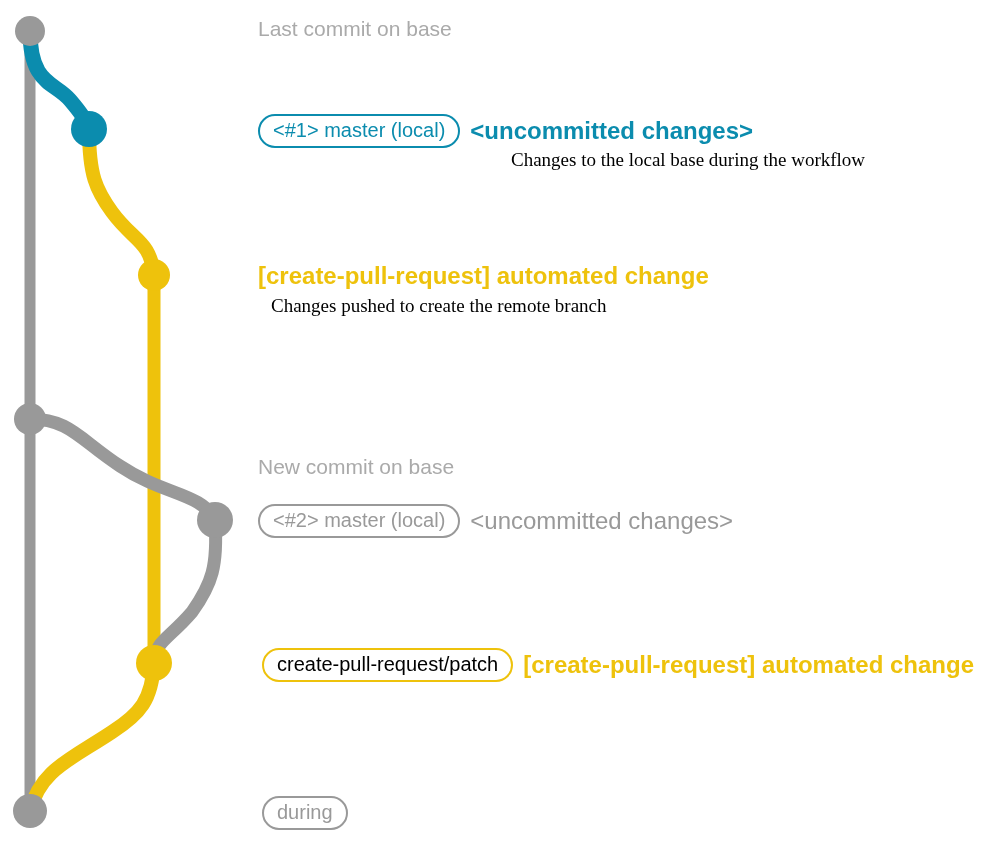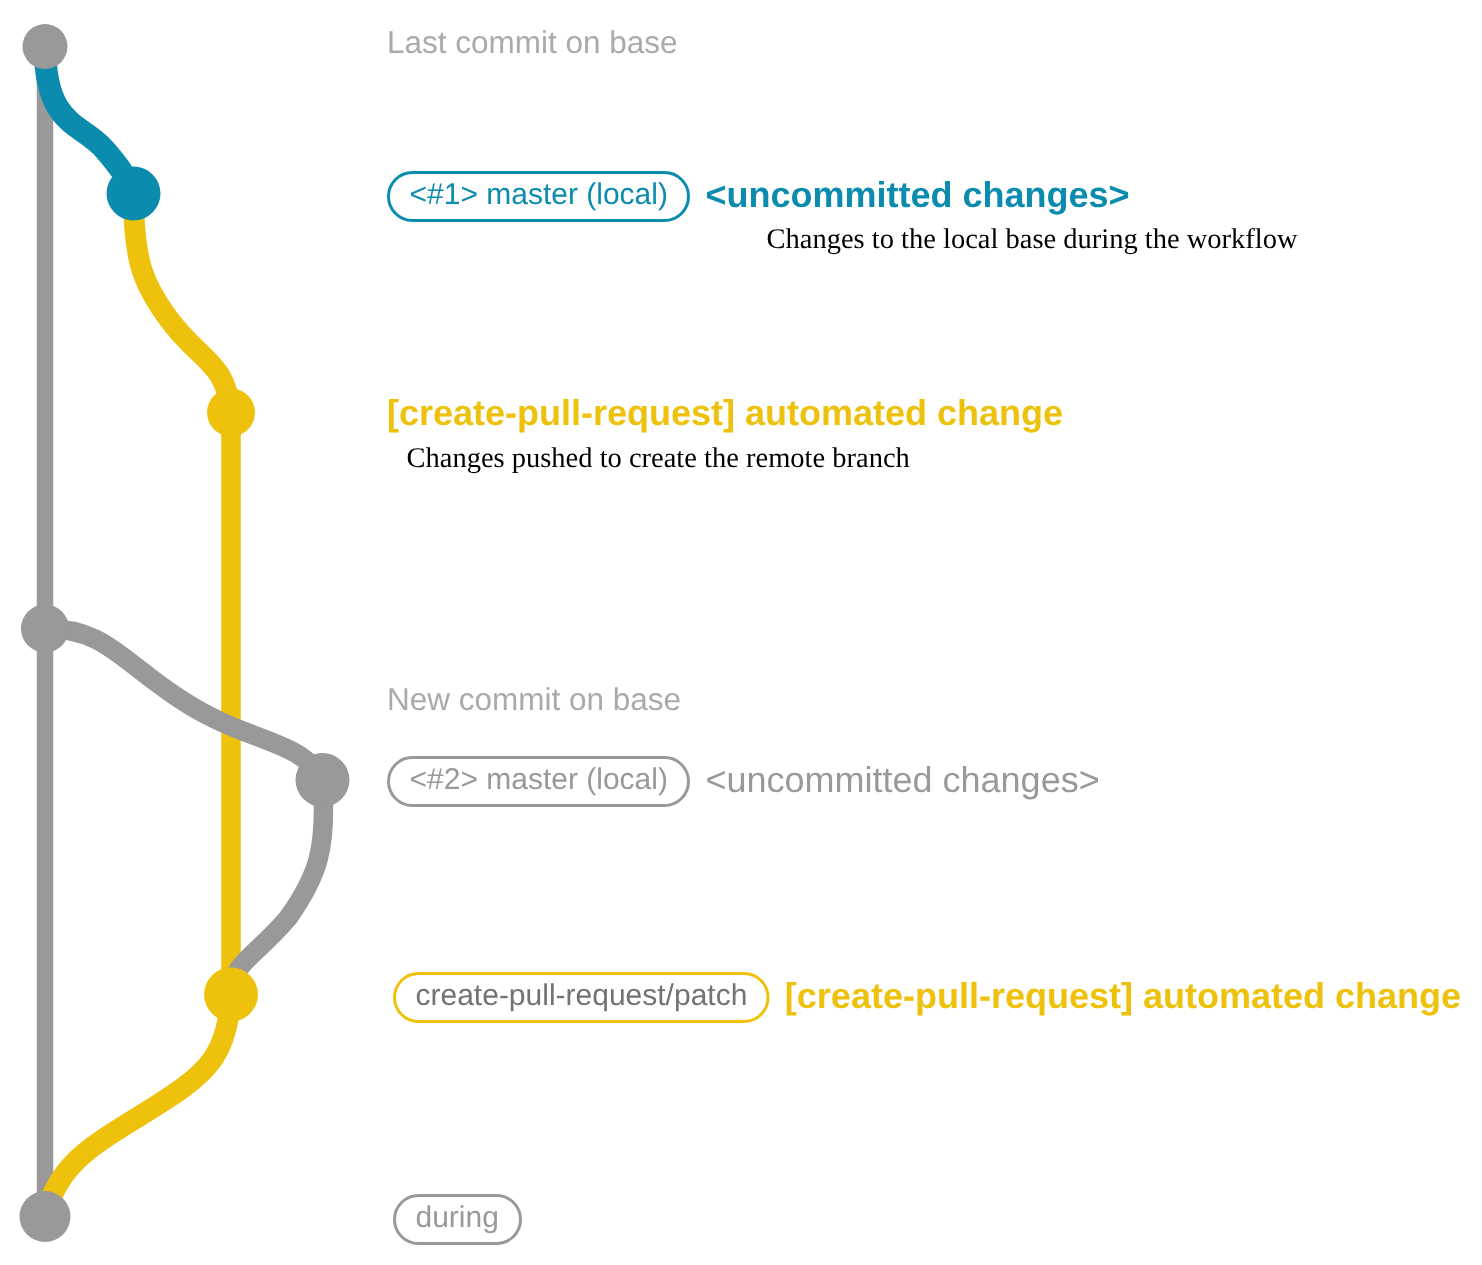--- a/index.html
+++ b/index.html
@@ -117,21 +117,21 @@
     <span class="plain-label" style="color:#aaaaaa;">New commit on base</span>
   </div>
 
   <div class="row" style="left:258px; top:504px;">
     <span class="badge" style="color:#999999; border-color:#999999;">&lt;#2&gt; master (local)</span>
     <span class="gap-sm"></span>
     <span class="headline" style="color:#999999;">&lt;uncommitted changes&gt;</span>
   </div>
 
   <div class="row" style="left:262px; top:648px;">
-    <span class="badge" style="color:#737373; border-color:#eec20c;">create-pull-request/patch</span>
+    <span class="badge" style="color:#000000; border-color:#eec20c;">create-pull-request/patch</span>
     <span class="gap-sm"></span>
     <span class="headline" style="color:#eec20c; font-weight:bold;">[create-pull-request] automated change</span>
   </div>
 
   <div class="row" style="left:262px; top:796px;">
     <span class="badge" style="color:#999999; border-color:#999999;">during</span>
     <span class="gap-sm"></span>
   </div>
 
 </div>

